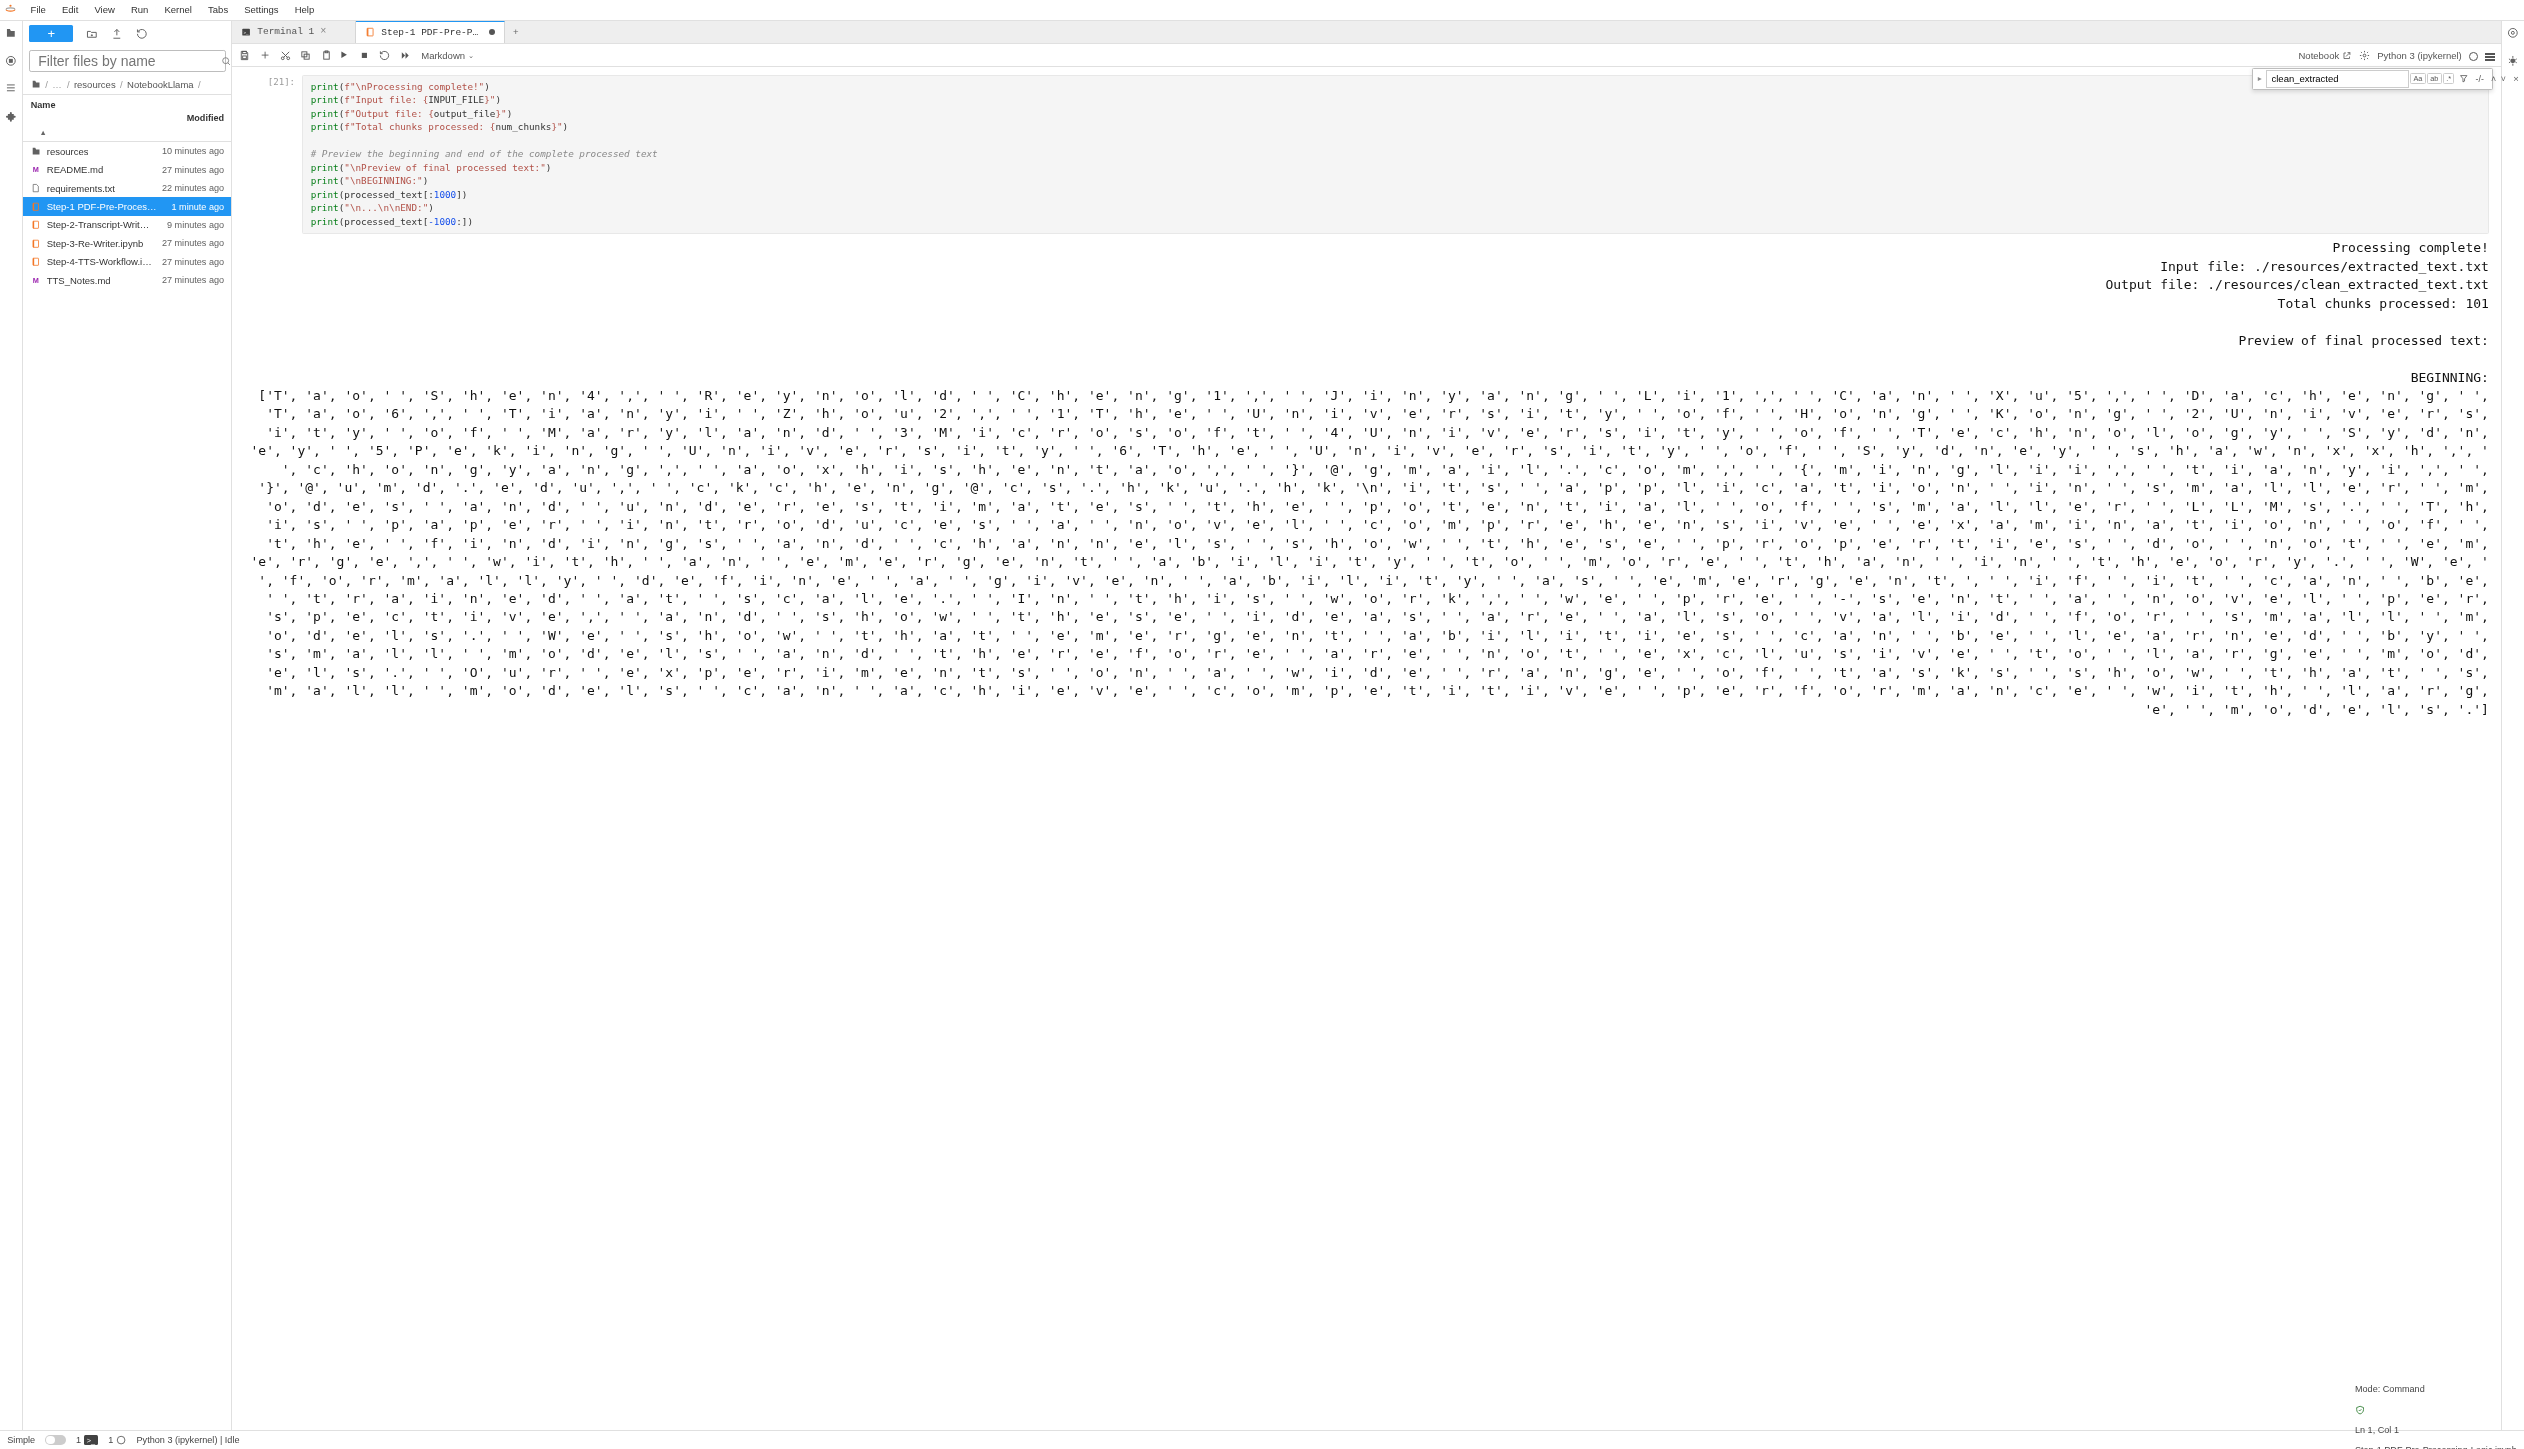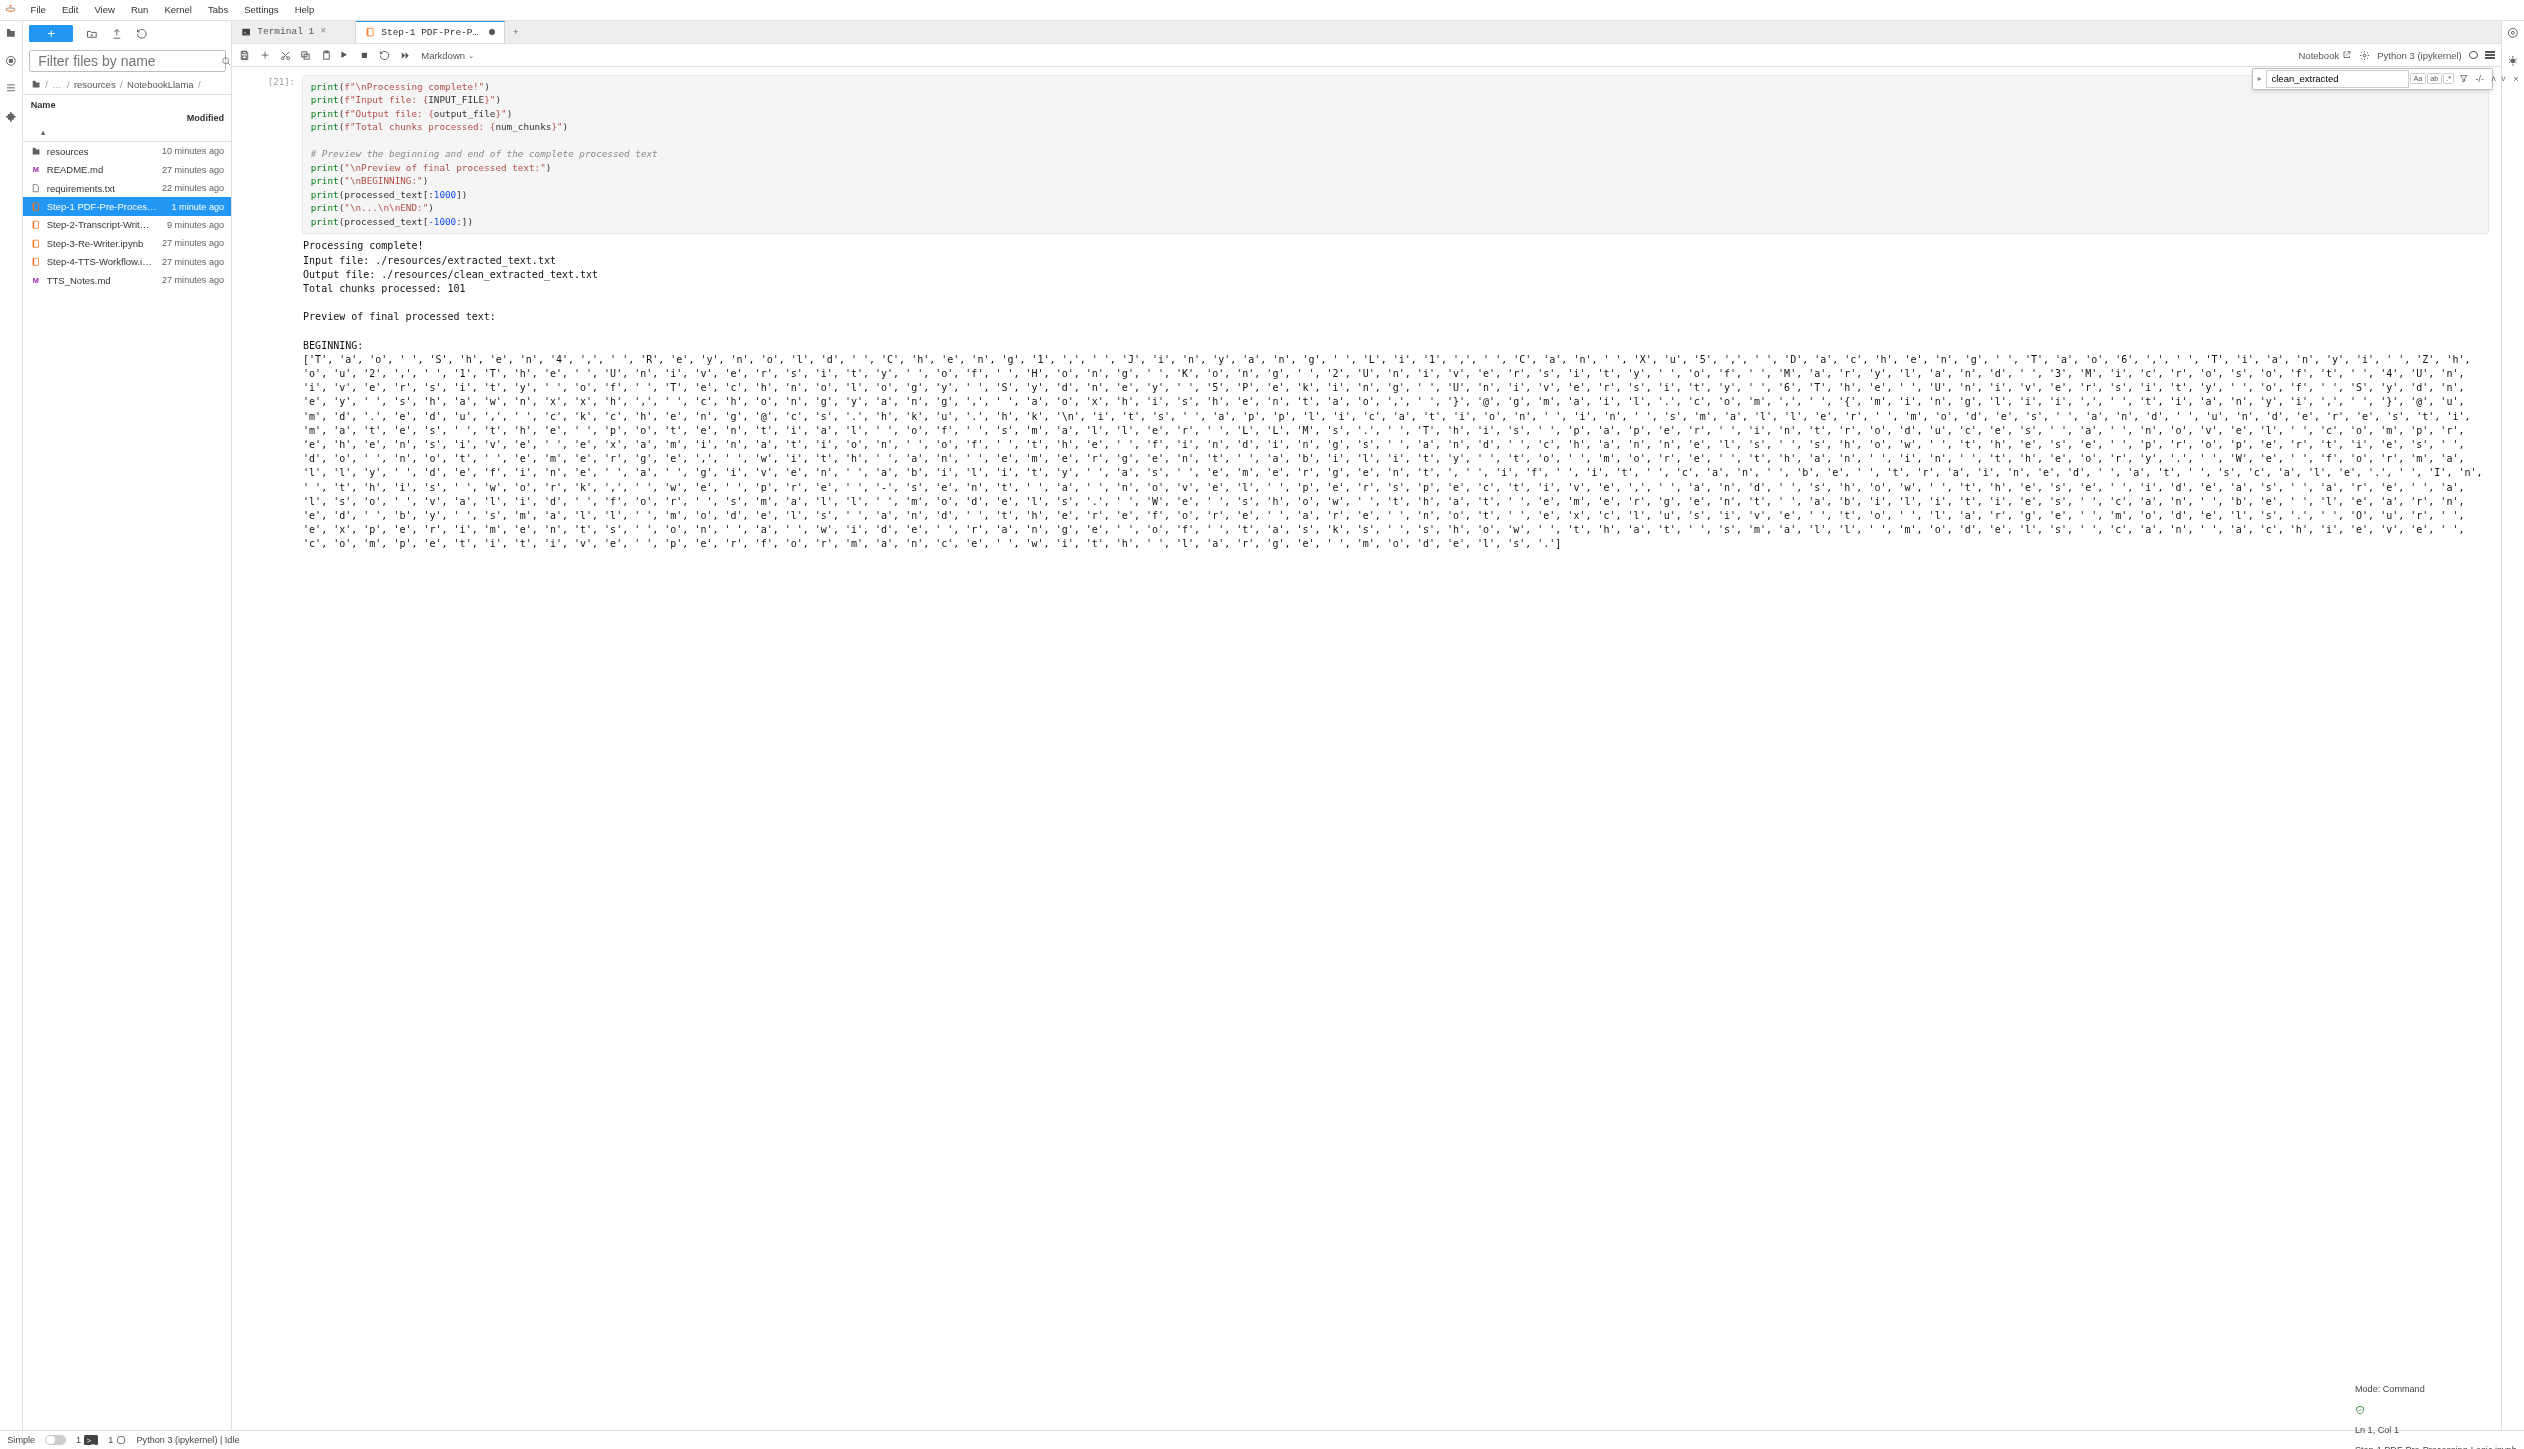--- a/index.html
+++ b/index.html
@@ -128,21 +128,21 @@
   .nb-toolbar {
     height: 23.4px; border-bottom: 0.7px solid var(--border);
     display:flex; align-items:center; padding: 0 5.9px; gap:5.9px; color:#555;
   }
   .nb-toolbar .grp { display:flex; align-items:center; gap:8.8px; }
   .nb-toolbar .ticon { width:11.7px; height:11.7px; cursor:pointer; display:flex; align-items:center; justify-content:center;}
   .cell-type {
     display:flex; align-items:center; gap:2.9px; padding: 1.5px 4.4px; cursor:pointer;
   }
   .nb-toolbar .right {
-    margin-left:auto; display:flex; align-items:center; gap:7px; color:#555;
+    margin-left:auto; display:flex; align-items:flex-end; gap:7px; color:#555;
   }
   .kernel-dot { width:8.8px; height:8.8px; border:1.1px solid #555; border-radius:50%; }
   .hamb { display:flex; flex-direction:column; gap:1.5px;}
   .hamb span{ width:10.2px; height:1.5px; background:#555; }
 
   
   .find-panel {
     position:absolute; top: 47px; right: 7.3px; width: 241px; z-index: 5;
     background: #fff; border: 0.7px solid var(--border-dark); border-radius: 1.5px;
     display:flex; align-items:center; padding: 1.5px 2.9px; gap:2.9px;
@@ -176,23 +176,22 @@
     flex:1; background: var(--code-bg); border: 0.7px solid #e8e8e8; border-radius: 1.5px;
     padding: 4.4px 7.3px; font-family: "Menlo","Consolas",monospace; font-size: 9.3px; line-height: 1.45;
     white-space: pre; overflow-x:auto;
   }
   .cm-b { color: var(--py-builtin); } 
   .cm-s { color: var(--py-string); }  
   .cm-c { color: var(--py-comment); font-style: italic; }
   .cm-n { color: var(--py-number); }
 
   .cell-output {
-    margin-left: 59px;
-    font-family: "Menlo","Consolas",monospace; font-size: 10px; line-height: 1.42;
-    white-space: pre-wrap; word-break: break-all; color:#111;
+    font-family: "Menlo","Consolas",monospace; font-size: 13px; line-height: 1.42;
+    white-space: pre-wrap; word-break: break-all; color:#111;text-align:right;
   }
 
   
   .statusbar {
     height: 19px; border-top: 0.7px solid var(--border);
     display:flex; align-items:center; padding: 0 7.3px; gap: 10.2px; font-size: 9.1px; color:#454545;
   }
   .statusbar .left { display:flex; align-items:center; gap:10.2px; }
   .statusbar .right { margin-left:auto; display:flex; align-items:flex-start; gap:10.2px;flex-direction:column;}
   .toggle {

